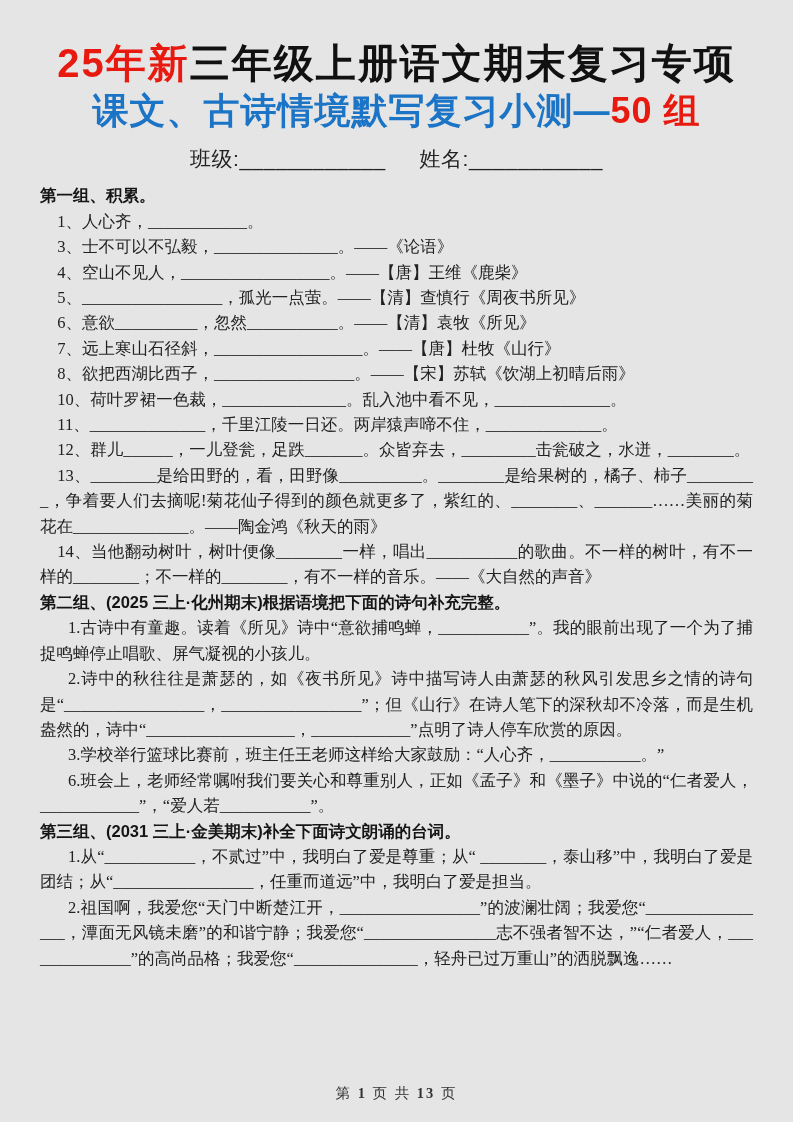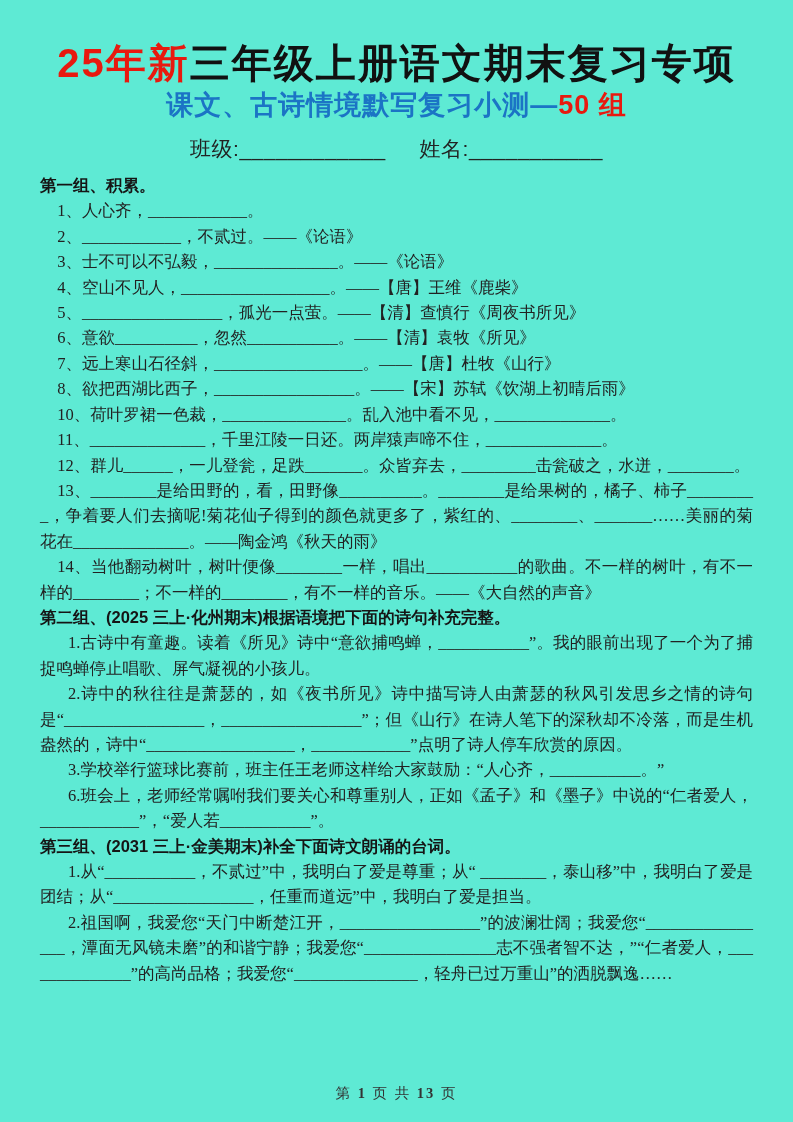--- a/index.html
+++ b/index.html
@@ -1,20 +1,20 @@
 <!DOCTYPE html>
 <html><head>
 <meta charset="utf-8">
 <style>
   html, body { margin: 0; padding: 0; background: #ffffff; }
   .page {
     position: relative;
     width: 793px;
     height: 1122px;
-    background: #5eead4;
+    background: #e5e5e5;
     overflow: hidden;
     font-family: "Liberation Serif", "DejaVu Serif", serif;
     color: #1e1e1e;
     box-sizing: border-box;
     padding: 40px 40px 0 40px;
   }
   .title {
     margin: 0;
     text-align: center;
     font-family: "Liberation Sans", "DejaVu Sans", sans-serif;
@@ -23,21 +23,21 @@
     line-height: 1.15;
     letter-spacing: 2px;
     color: #111111;
     white-space: nowrap;
   }
   .subtitle {
     margin: 4px 0 0 0;
     text-align: center;
     font-family: "Liberation Sans", "DejaVu Sans", sans-serif;
     font-weight: 800;
-    font-size: 27px;
+    font-size: 36px;
     line-height: 1.15;
     letter-spacing: 1px;
     white-space: nowrap;
   }
   .red   { color: #E8190F; }
   .blue  { color: #1B74C5; }
   .meta {
     margin-top: 14px;
     text-align: center;
     font-family: "Liberation Sans", "DejaVu Sans", sans-serif;
@@ -91,21 +91,20 @@
     <h2 class="subtitle"><span class="blue">课文、古诗情境默写复习小测—</span><span class="red">50 组</span></h2>
 
     <div class="meta"><span>班级:</span><span>____________</span><span class="gap"></span><span>姓名:</span><span>___________</span></div>
   </header>
 
   <main class="content">
 
     <section class="s1">
       <h3 class="heading">第一组、积累。</h3>
       <p class="item">1、人心齐，____________。</p>
-      <p class="item">2、____________，不贰过。——《论语》</p>
       <p class="item">3、士不可以不弘毅，_______________。——《论语》</p>
       <p class="item">4、空山不见人，__________________。——【唐】王维《鹿柴》</p>
       <p class="item">5、_________________，孤光一点萤。——【清】查慎行《周夜书所见》</p>
       <p class="item">6、意欲__________，忽然___________。——【清】袁牧《所见》</p>
       <p class="item">7、远上寒山石径斜，__________________。——【唐】杜牧《山行》</p>
       <p class="item">8、欲把西湖比西子，_________________。——【宋】苏轼《饮湖上初晴后雨》</p>
       <p class="item">10、荷叶罗裙一色裁，_______________。乱入池中看不见，______________。</p>
       <p class="item">11、______________，千里江陵一日还。两岸猿声啼不住，______________。</p>
       <p class="item">12、群儿______，一儿登瓮，足跌_______。众皆弃去，_________击瓮破之，水迸，________。</p>
       <p class="item">13、________是给田野的，看，田野像__________。________是给果树的，橘子、柿子_________，争着要人们去摘呢!菊花仙子得到的颜色就更多了，紫红的、________、_______……美丽的菊花在______________。——陶金鸿《秋天的雨》</p>

